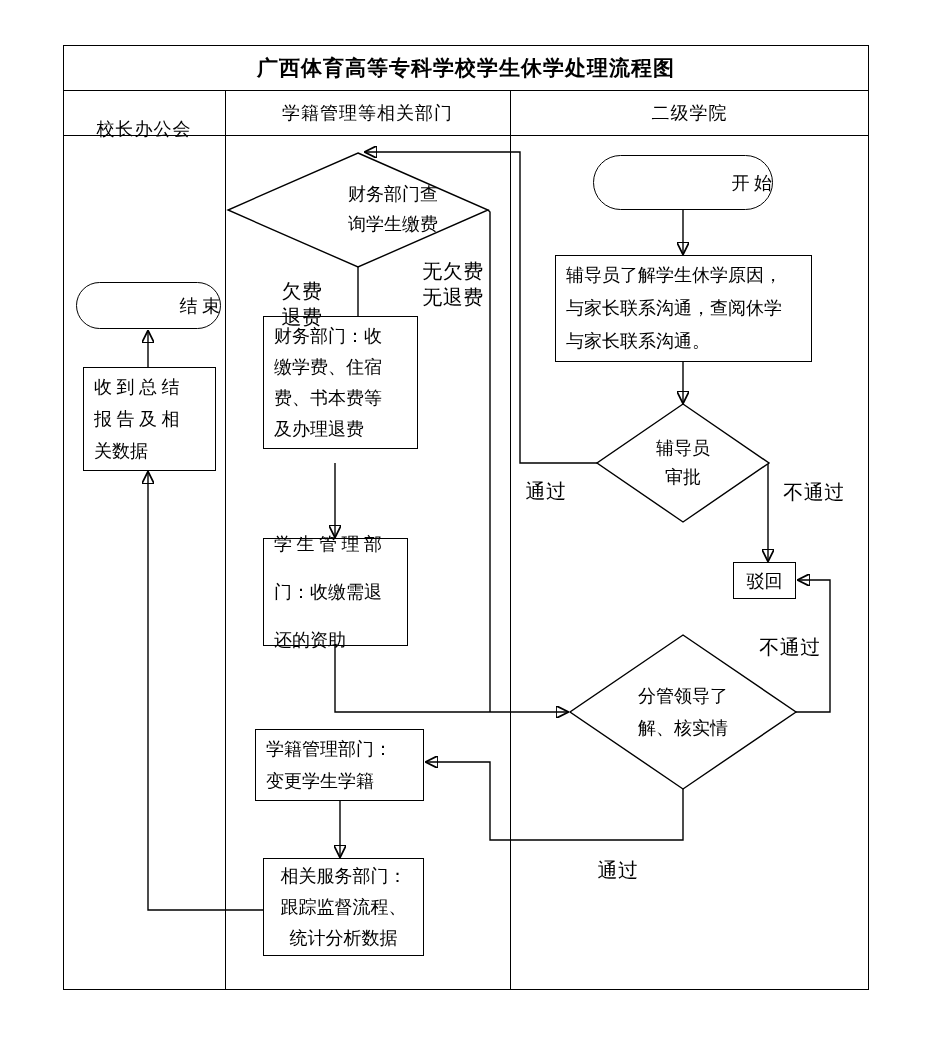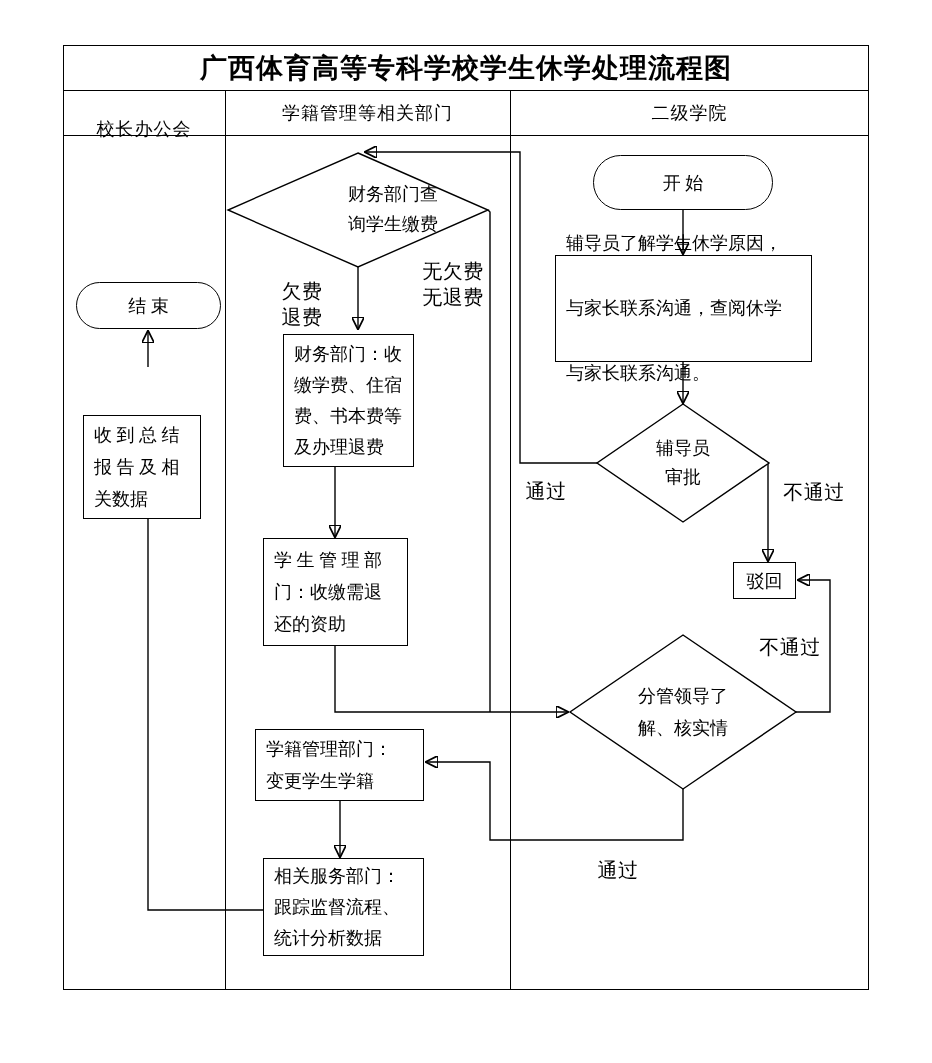--- a/index.html
+++ b/index.html
@@ -5,29 +5,29 @@
   html,body { margin:0; padding:0; background:#ffffff; }
   .page {
     position:relative; width:932px; height:1063px; background:#ffffff;
     font-family:"Liberation Serif","DejaVu Serif",serif; color:#000;
     overflow:hidden;
   }
   .frame { position:absolute; border:1.5px solid #000; box-sizing:border-box; }
   .hline { position:absolute; border-top:1.5px solid #000; height:0; box-sizing:border-box; }
   .vline { position:absolute; border-left:1.5px solid #000; width:0; box-sizing:border-box; }
   .cell { position:absolute; display:flex; align-items:center; justify-content:center; box-sizing:border-box; }
-  .title { font-size:27px; font-weight:bold; letter-spacing:1px; }
+  .title { font-size:21px; font-weight:bold; letter-spacing:1px; }
   .lane-h { font-size:18px; letter-spacing:1px; }
   .node {
     position:absolute; border:1.5px solid #000; background:#fff; box-sizing:border-box;
     font-size:18px;
   }
   .rectnode { display:flex; flex-direction:column; justify-content:center; padding:0 10px; }
   .centernode { display:flex; align-items:center; justify-content:center; }
-  .stadium { border-radius:28px; }
+  .stadium { border-radius:28px;justify-content:flex-end; }
   .dtext {
     position:absolute; display:flex; flex-direction:column; justify-content:center;
     text-align:center; font-size:18px; box-sizing:border-box; pointer-events:none;
   }
   .elabel { position:absolute; font-size:20px; text-align:center; letter-spacing:0.5px; }
   svg.canvas { position:absolute; left:0; top:0; }
   svg.canvas path, svg.canvas polygon { stroke:#000; stroke-width:1.4; }
   svg.canvas path { fill:none; }
   svg.canvas polygon { fill:#ffffff; }
   .tl { white-space:pre; }
@@ -72,21 +72,21 @@
   <div class="cell title" style="left:63px;top:45px;width:806px;height:45px;">广西体育高等专科学校学生休学处理流程图</div>
 
   <div class="cell lane-h" style="left:63px;top:90px;width:162px;height:45px;margin-top:16px;">校长办公会</div>
   <div class="cell lane-h" style="left:225px;top:90px;width:285px;height:45px;">学籍管理等相关部门</div>
   <div class="cell lane-h" style="left:510px;top:90px;width:359px;height:45px;">二级学院</div>
 
   <div class="node centernode stadium" style="left:593px;top:155px;width:180px;height:55px;">
     <span class="tl">开 始</span>
   </div>
 
-  <div class="node rectnode" style="left:555px;top:255px;width:257px;height:107px;line-height:33px;gap:32px;">
+  <div class="node rectnode" style="left:555px;top:255px;width:257px;height:107px;line-height:33px;">
     <div class="tl">辅导员了解学生休学原因，</div>
     <div class="tl">与家长联系沟通，查阅休学</div>
     <div class="tl">与家长联系沟通。</div>
   </div>
 
   <div class="dtext" style="left:613px;top:434px;width:140px;height:58px;line-height:29px;">
     <div class="tl">辅导员</div>
     <div class="tl">审批</div>
   </div>
 
@@ -97,49 +97,49 @@
   <div class="dtext" style="left:595px;top:664px;width:176px;height:96px;line-height:32px;">
     <div class="tl">分管领导了</div>
     <div class="tl">解、核实情</div>
   </div>
 
   <div class="dtext" style="left:278px;top:179px;width:160px;height:60px;line-height:30px;align-items:flex-end;">
     <div class="tl">财务部门查</div>
     <div class="tl">询学生缴费</div>
   </div>
 
-  <div class="node rectnode" style="left:263px;top:334px;width:131px;height:133px;line-height:31px;margin-left:20px;">
+  <div class="node rectnode" style="left:263px;top:316px;width:155px;height:133px;line-height:31px;">
     <div class="tl">财务部门：收</div>
     <div class="tl">缴学费、住宿</div>
     <div class="tl">费、书本费等</div>
     <div class="tl">及办理退费</div>
   </div>
 
-  <div class="node rectnode" style="left:263px;top:538px;width:145px;height:108px;line-height:32px;">
+  <div class="node rectnode" style="left:263px;top:538px;width:145px;height:108px;line-height:32px;gap:16px;">
     <div class="tl">学 生 管 理 部</div>
     <div class="tl">门：收缴需退</div>
     <div class="tl">还的资助</div>
   </div>
 
   <div class="node rectnode" style="left:255px;top:729px;width:169px;height:72px;line-height:32px;">
     <div class="tl">学籍管理部门：</div>
     <div class="tl">变更学生学籍</div>
   </div>
 
-  <div class="node rectnode" style="left:263px;top:858px;width:161px;height:98px;line-height:31px;">
+  <div class="node rectnode" style="left:263px;top:858px;width:161px;height:98px;line-height:31px;align-items:center;">
     <div class="tl">相关服务部门：</div>
     <div class="tl">跟踪监督流程、</div>
     <div class="tl">统计分析数据</div>
   </div>
 
   <div class="node centernode stadium" style="left:76px;top:282px;width:145px;height:47px;">
     <span class="tl">结 束</span>
   </div>
 
-  <div class="node rectnode" style="left:83px;top:367px;width:118px;height:104px;line-height:32px;margin-top:48px;">
+  <div class="node rectnode" style="left:83px;top:367px;width:133px;height:104px;line-height:32px;">
     <div class="tl">收 到 总 结</div>
     <div class="tl">报 告 及 相</div>
     <div class="tl">关数据</div>
   </div>
 
   <div class="elabel" style="left:515px;top:478px;width:62px;">通过</div>
   <div class="elabel" style="left:783px;top:479px;width:62px;">不通过</div>
   <div class="elabel" style="left:759px;top:634px;width:62px;">不通过</div>
   <div class="elabel" style="left:587px;top:857px;width:62px;">通过</div>
 

